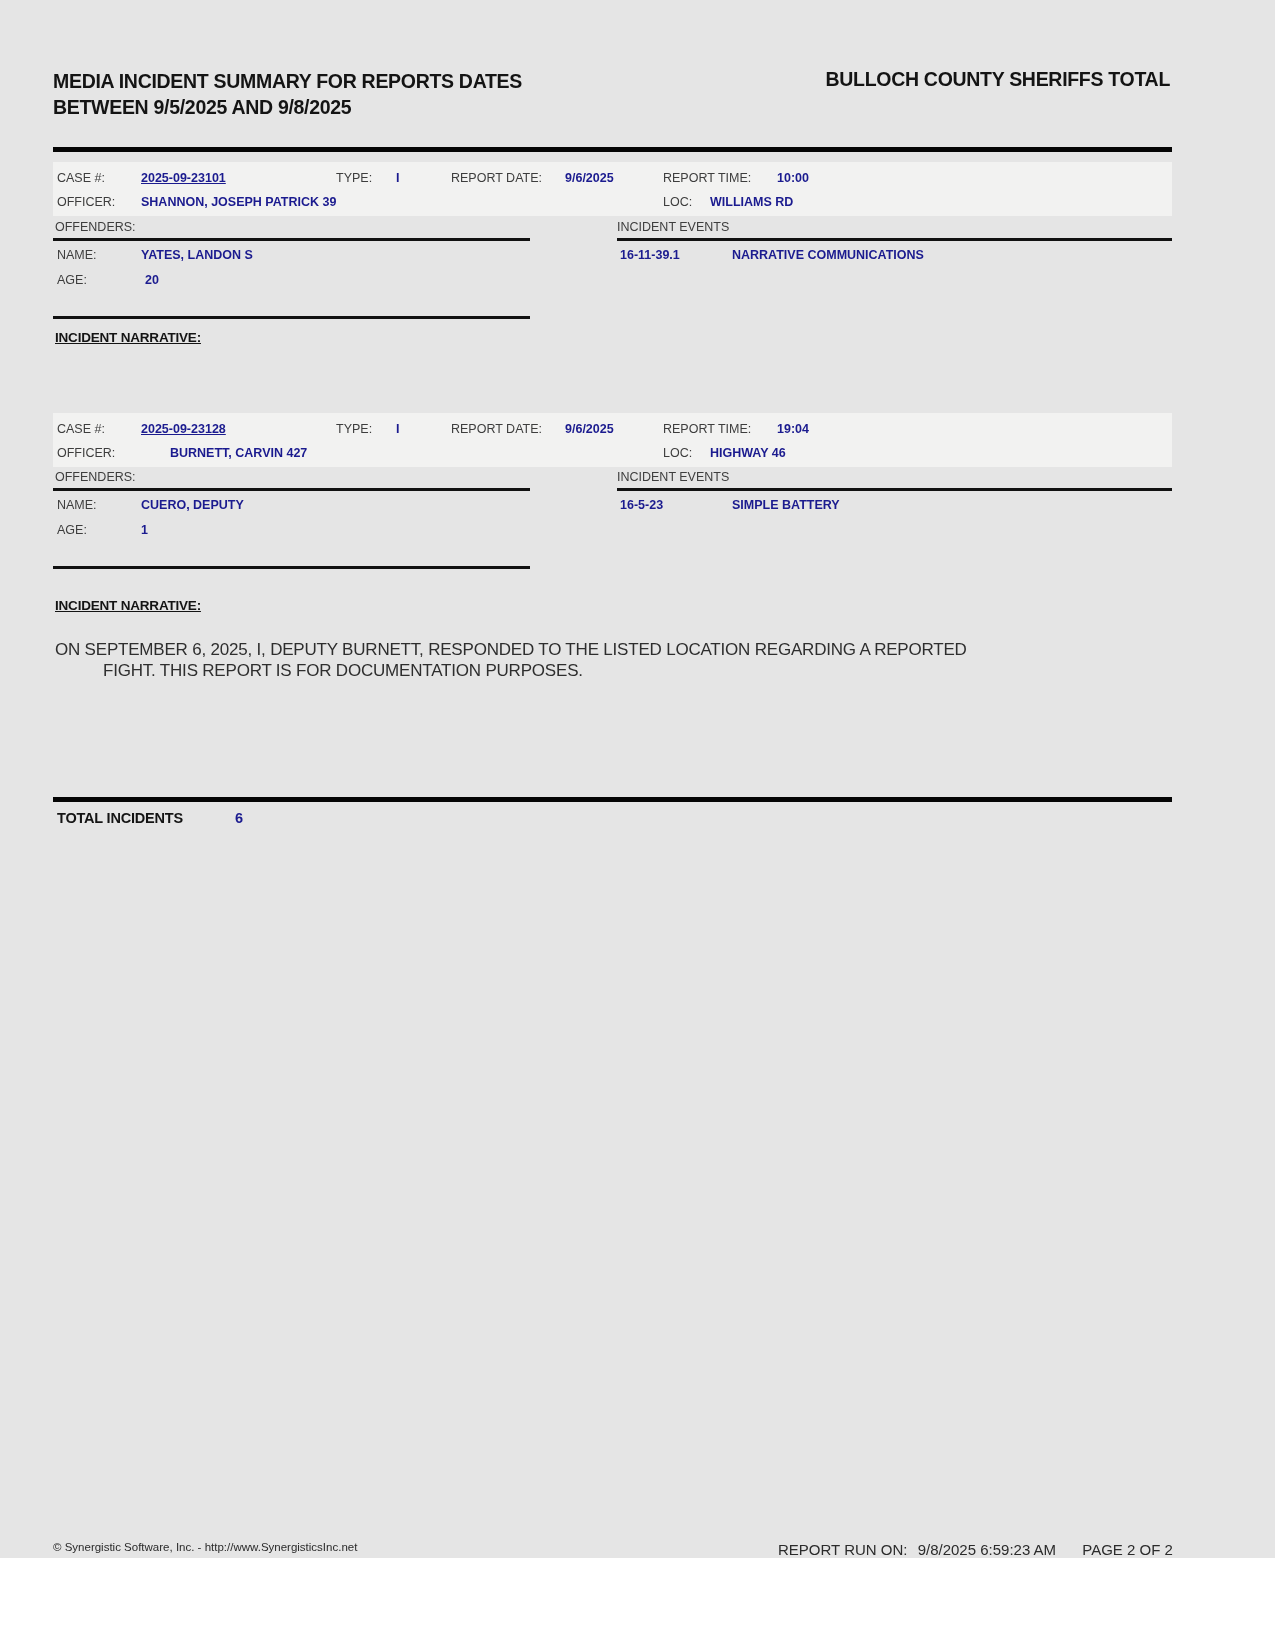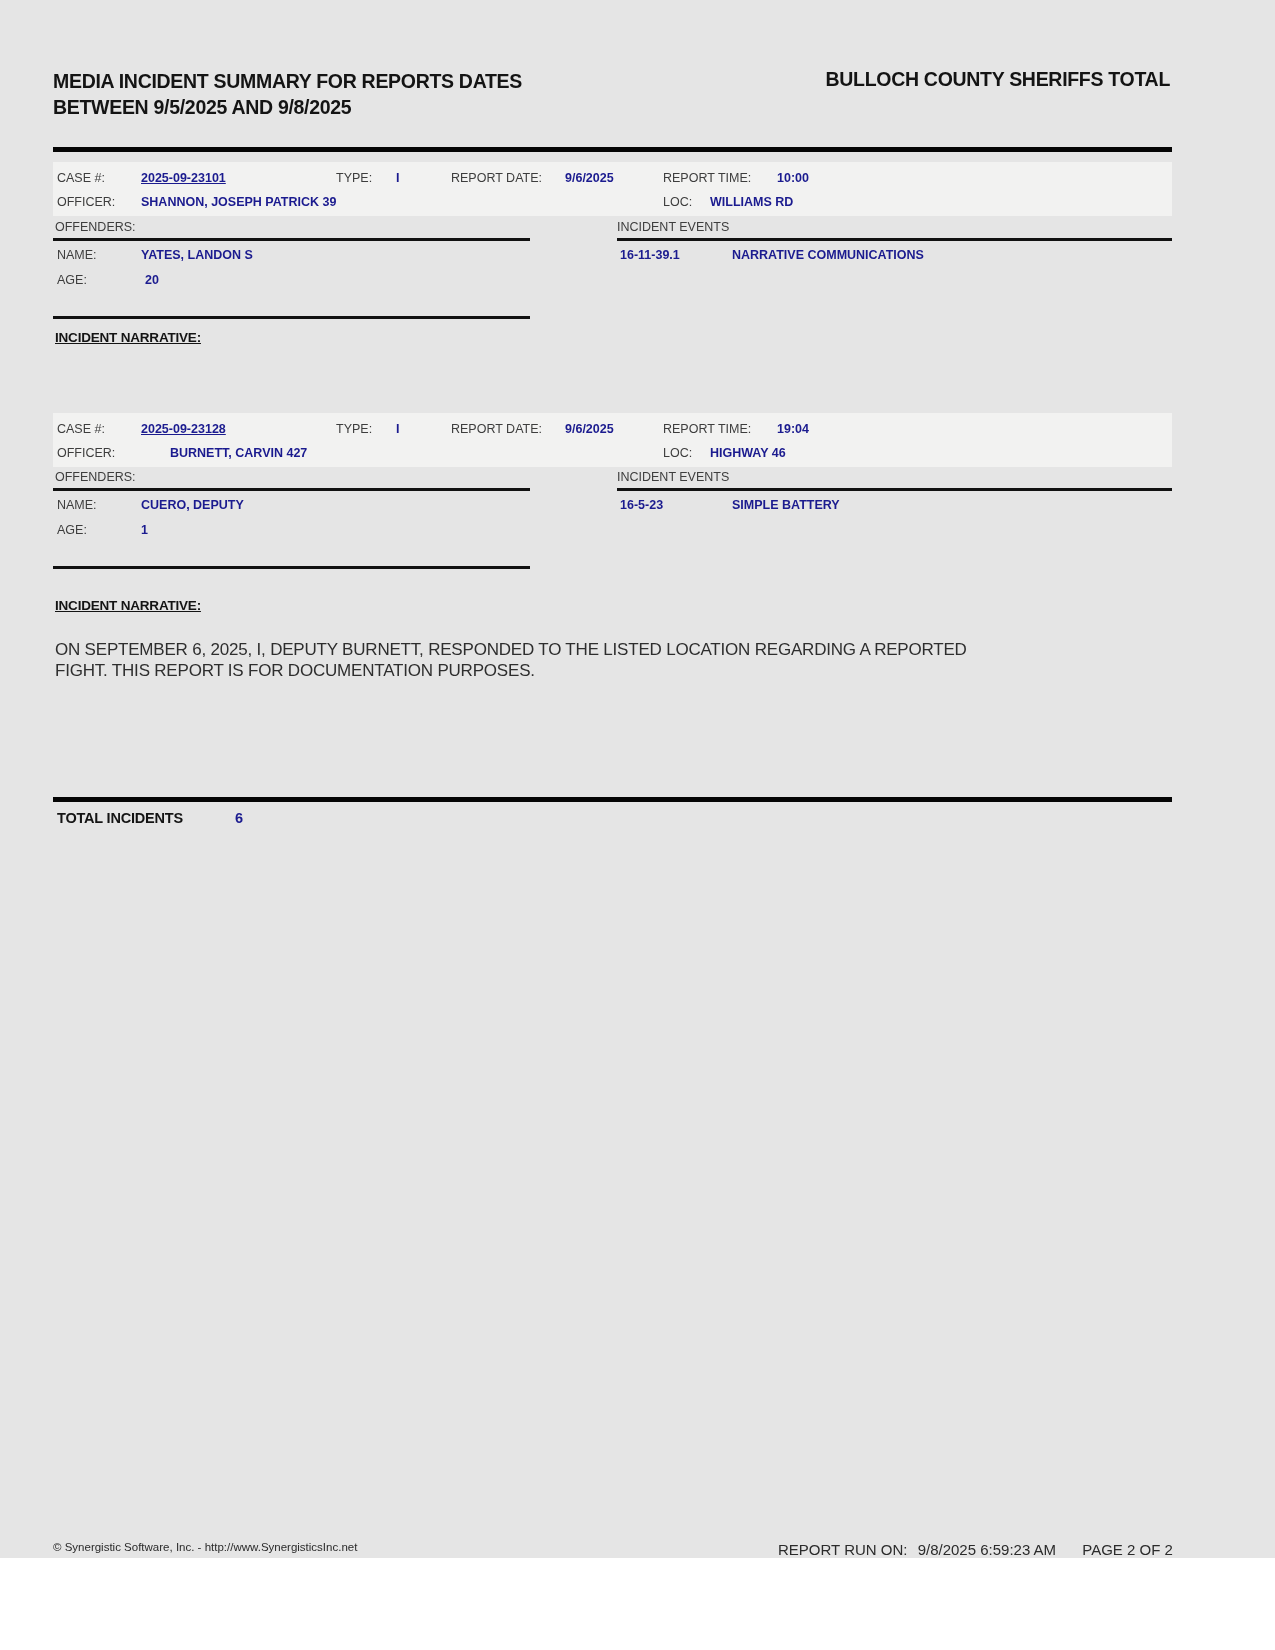--- a/index.html
+++ b/index.html
@@ -148,21 +148,21 @@
   <span class="abs kv-lbl" style="left:57px; top:523px;">AGE:</span>
   <span class="abs kv-val" style="left:141px; top:523px;">1</span>
 
   <span class="abs kv-val" style="left:620px; top:498px;">16-5-23</span>
   <span class="abs kv-val" style="left:732px; top:498px;">SIMPLE BATTERY</span>
 
   <div class="abs sec-rule" style="left:53px; top:566px; width:477px;"></div>
 
   <span class="abs narr-head" style="left:55px; top:598px;">INCIDENT NARRATIVE:</span>
   <div class="abs narr-text-lg" style="top:640px;">ON SEPTEMBER 6, 2025, I, DEPUTY BURNETT, RESPONDED TO THE LISTED LOCATION REGARDING A REPORTED</div>
-  <div class="abs narr-text-lg" style="top:661px;">FIGHT. THIS REPORT IS FOR DOCUMENTATION PURPOSES.</div>
+  <div class="abs narr-text-lg" style="top:661px;margin-left:48px;">FIGHT. THIS REPORT IS FOR DOCUMENTATION PURPOSES.</div>
 
   <div class="abs rule-thick" style="top:797px;"></div>
   <span class="abs total-lbl" style="top:810px;">TOTAL INCIDENTS</span>
   <span class="abs total-val" style="top:810px;">6</span>
 
   <div class="abs footer-left">© Synergistic Software, Inc.  -  http://www.SynergisticsInc.net</div>
   <div class="abs footer-right">
     <span>REPORT RUN ON:</span>
     <span>9/8/2025 6:59:23 AM</span>
     <span class="footer-page">PAGE 2 OF 2</span>

